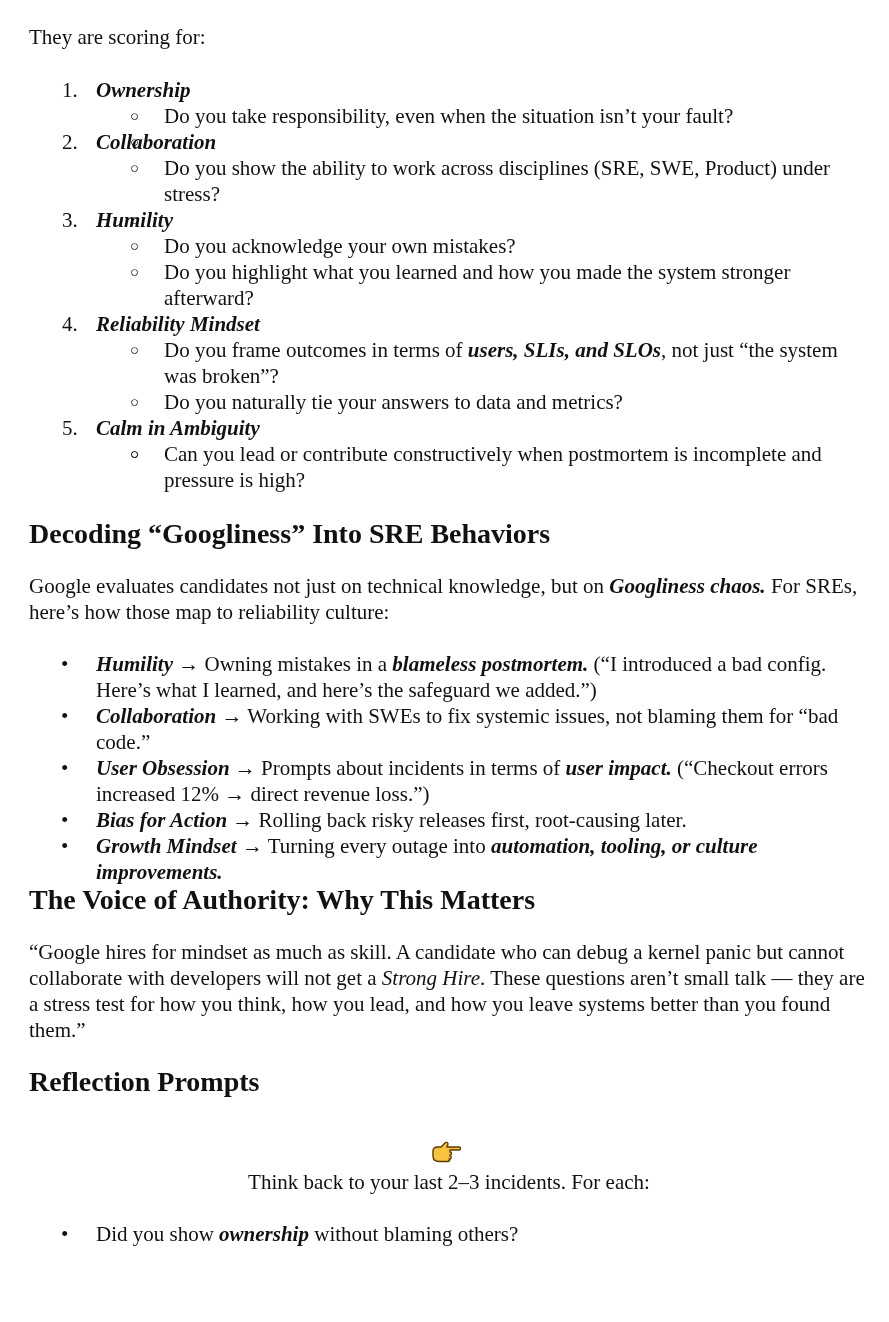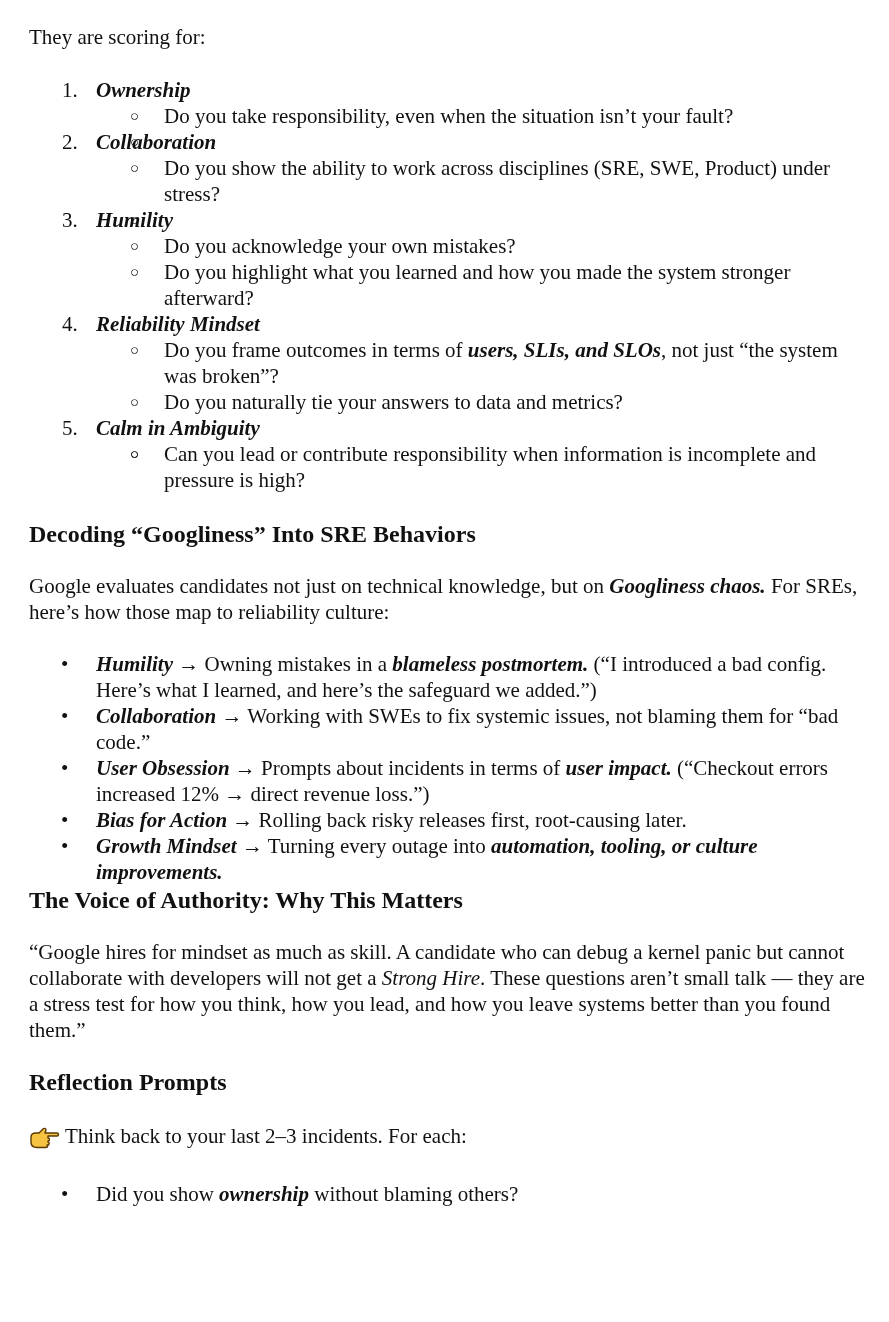--- a/index.html
+++ b/index.html
@@ -13,29 +13,29 @@
   b { font-weight: bold; font-style: italic; }
   .intro { margin-bottom: 27px; }
   ol.criteria { margin: 0; padding: 0; list-style: none; }
   ol.criteria > li { position: relative; padding-left: 67px; }
   .num { position: absolute; left: 33px; top: 0; }
   ul.sub { margin: 0; padding: 0; list-style: none; }
   ul.sub > li { position: relative; padding-left: 68px; }
   .circ { position: absolute; left: 34px; top: 0; font-size: 15px; }
   h2 {
     font-family: "Liberation Serif", serif;
-    font-size: 24px; font-weight: bold; margin: 0; line-height: 30px;
+    font-size: 28px; font-weight: bold; margin: 0; line-height: 30px;
   }
   .h-decoding { margin-top: 26px; margin-bottom: 24px; }
   .h-voice { margin-bottom: 24px; }
-  .h-reflect { margin-top: 24px; margin-bottom: 26px; }
+  .h-reflect { margin-top: 24px; margin-bottom: 40px; }
   ul.bullets { margin: 26px 0 0 0; padding: 0; list-style: none; }
   ul.bullets > li { position: relative; padding-left: 67px; }
   .dot { position: absolute; left: 32px; top: 0; }
-  .prompt { display: flex; align-items: flex-start; }
+  .prompt { display: flex; align-items: center; flex-direction: column; }
   .hand { width: 34px; display: inline-block; margin-right: 2px; margin-top: 2px; }
   .last-bullets { margin-top: 26px; }
 </style>
 </head>
 <body>
 
 <div class="page">
 
   <p class="intro">They are scoring for:</p>
 
@@ -75,21 +75,21 @@
         <li><span class="circ">○</span><span>Do you frame outcomes in terms of </span><b>users, SLIs, and SLOs</b><span>, not just “the system was broken”?</span></li>
         <li><span class="circ">○</span><span>Do you naturally tie your answers to data and metrics?</span></li>
       </ul>
     </li>
 
     <li>
       <span class="num">5.</span>
       <b>Calm in Ambiguity</b>
       <ul class="sub">
         <li><span class="circ">○</span></li>
-        <li><span class="circ">○</span><span>Can you lead or contribute responsibility when information is incomplete and pressure is high?</span></li>
+        <li><span class="circ">○</span><span>Can you lead or contribute constructively when postmortem is incomplete and pressure is high?</span></li>
       </ul>
     </li>
   </ol>
 
   <h2 class="h-decoding">Decoding “Googliness” Into SRE Behaviors</h2>
 
   <p><span>Google evaluates candidates not just on technical knowledge, but on </span><b>Googliness chaos.</b><span> For SREs, here’s how those map to reliability culture:</span></p>
 
   <ul class="bullets">
     <li><span class="dot">•</span><b>Humility</b><span> → </span><span>Owning mistakes in a </span><b>blameless postmortem.</b><span> (“I introduced a bad config. Here’s what I learned, and here’s the safeguard we added.”)</span></li>

